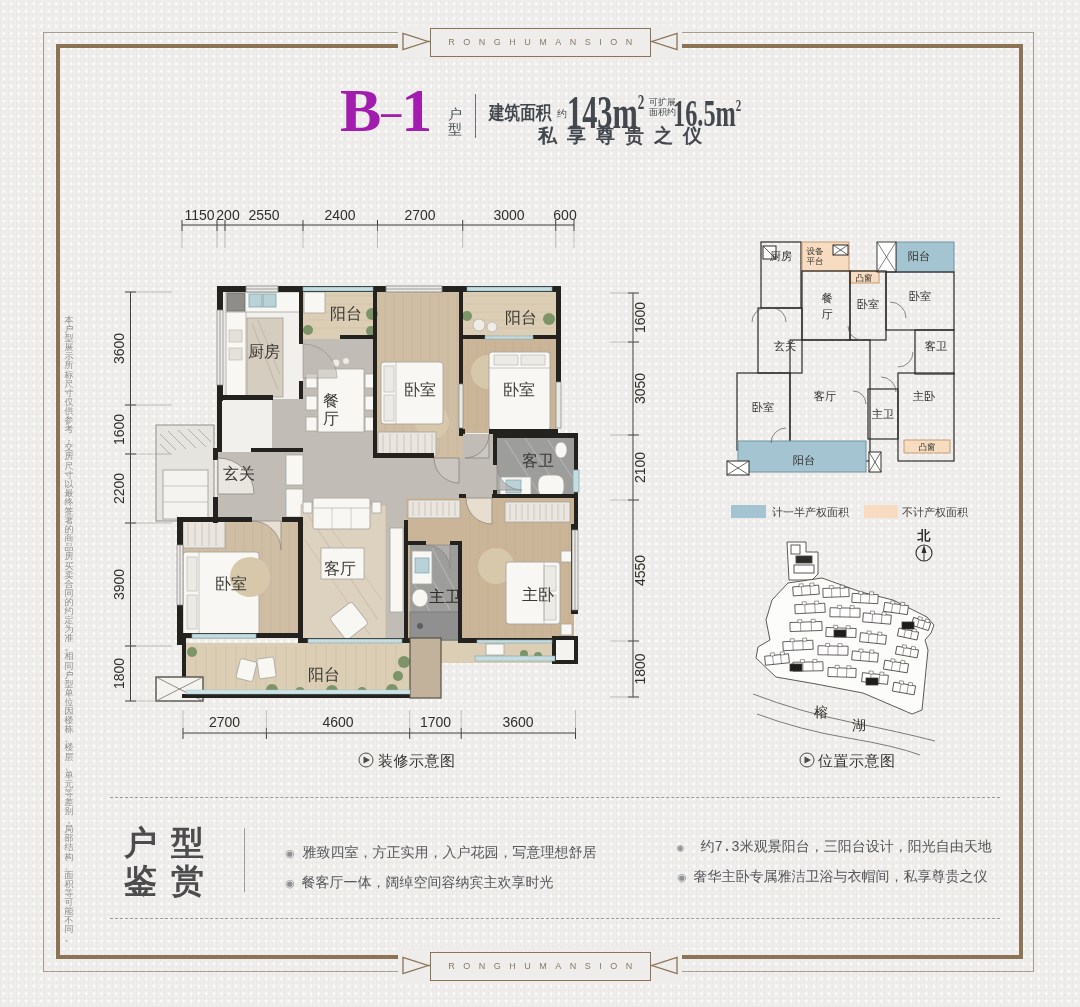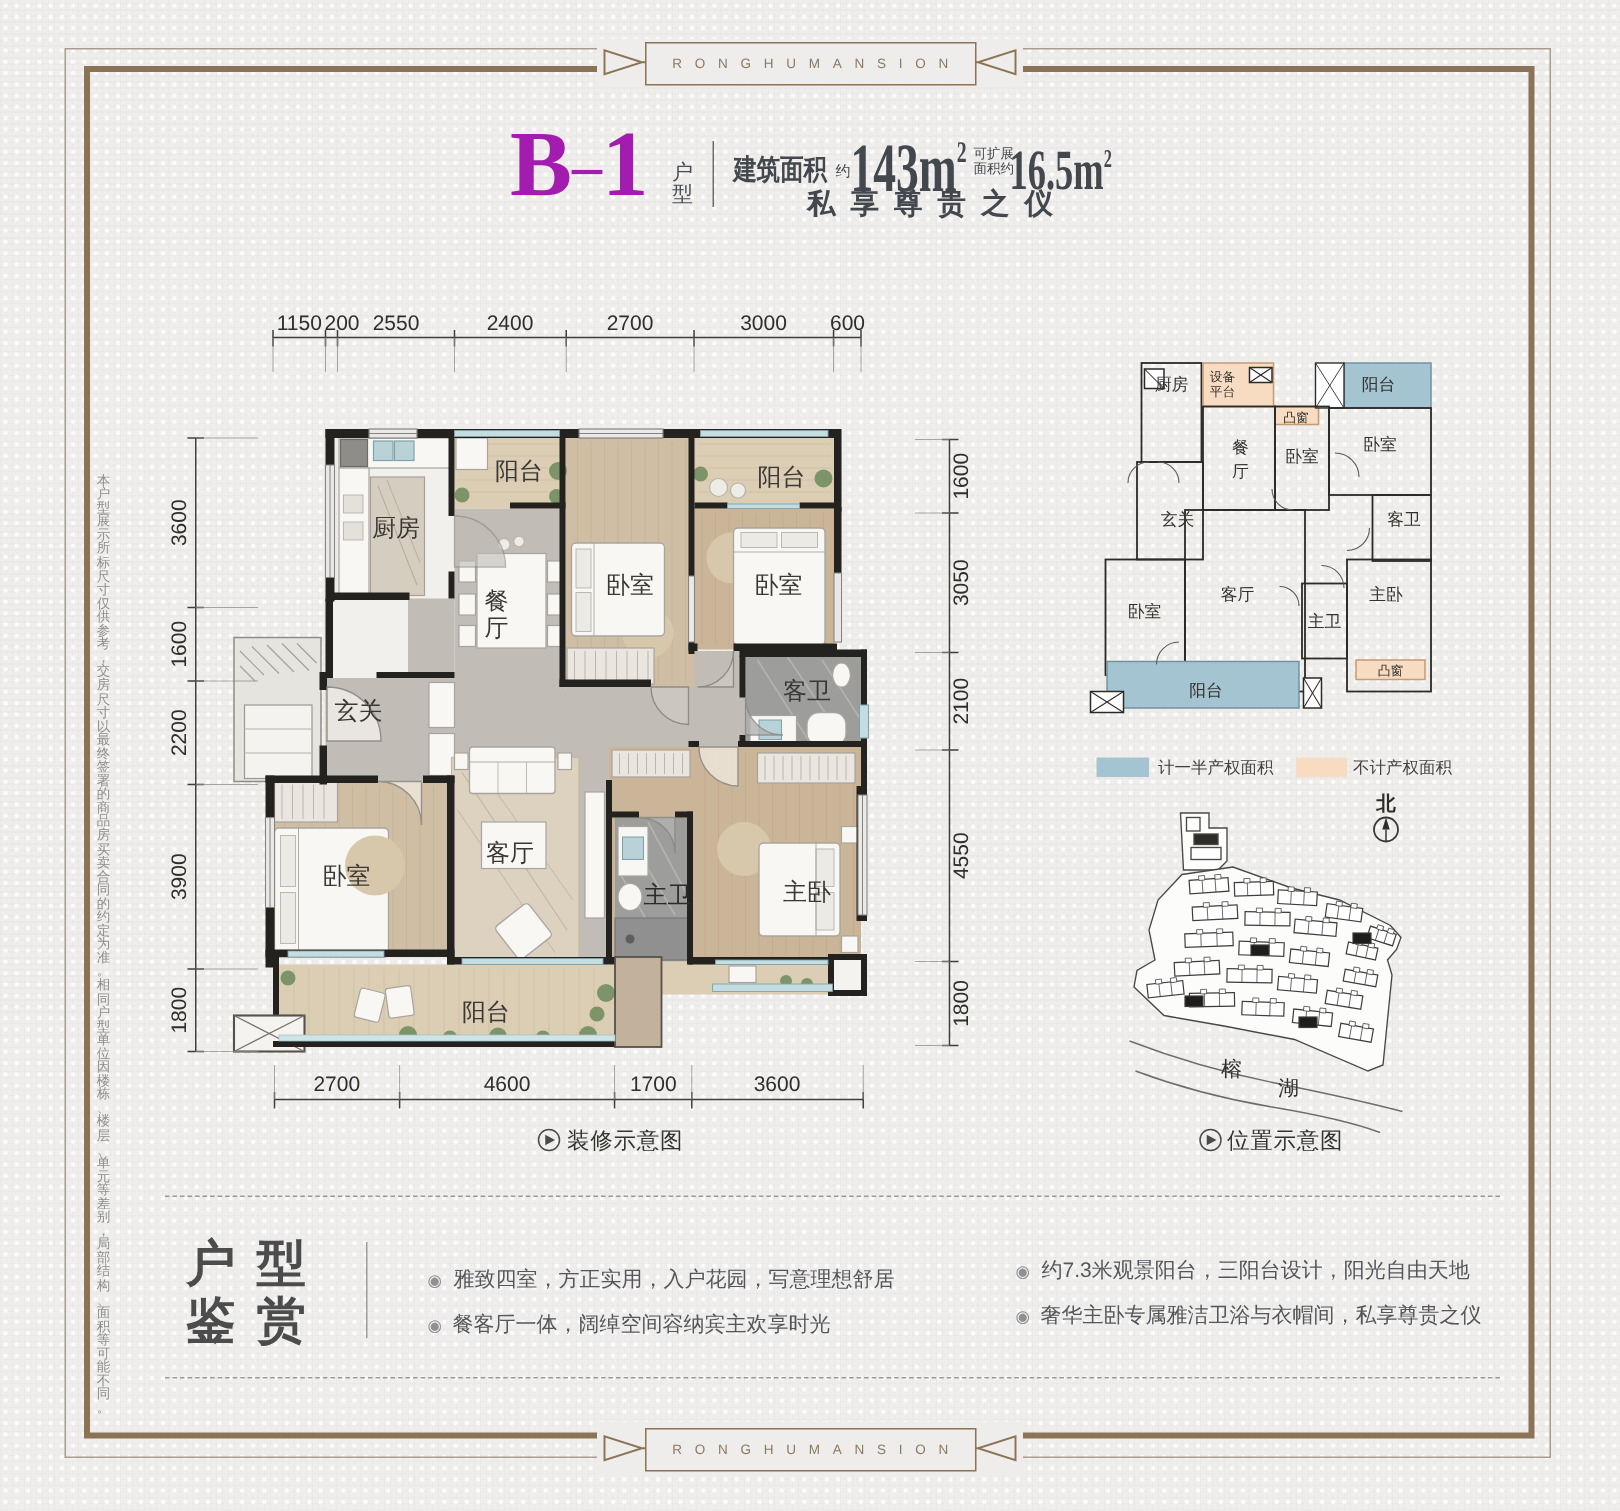--- a/index.html
+++ b/index.html
@@ -852,15 +852,15 @@
 <div class="abs" style="left:110px;top:918px;width:890px;border-top:1px dashed #9a9a98;"></div>
 
 <div class="abs" style="left:124px;top:824px;width:120px;font-family:'Liberation Serif',serif;font-size:33px;font-weight:bold;color:#4c4c4c;letter-spacing:14px;line-height:38px;">户型<br>鉴赏</div>
 
 <div class="abs" style="left:244px;top:828px;width:1px;height:64px;background:#9a9a98;"></div>
 
 <div class="abs" style="left:285px;top:844px;font-size:14px;color:#55565a;"><span style="color:#8f9094;font-size:11px;">◉</span>&nbsp; 雅致四室，方正实用，入户花园，写意理想舒居</div>
 
 <div class="abs" style="left:285px;top:874px;font-size:14px;color:#55565a;font-family:Liberation Serif, serif;"><span style="color:#8f9094;font-size:11px;">◉</span>&nbsp; 餐客厅一体，阔绰空间容纳宾主欢享时光</div>
 
-<div class="abs" style="left:677px;top:838px;font-size:14px;color:#55565a;"><span style="color:#8f9094;font-size:11px;">◉</span>&nbsp; 约7.3米观景阳台，三阳台设计，阳光自由天地</div>
+<div class="abs" style="left:677px;top:838px;font-size:14px;color:#55565a;font-family:Liberation Mono, monospace;"><span style="color:#8f9094;font-size:11px;">◉</span>&nbsp; 约7.3米观景阳台，三阳台设计，阳光自由天地</div>
 
 <div class="abs" style="left:677px;top:868px;font-size:14px;color:#55565a;font-family:Liberation Serif, serif;"><span style="color:#8f9094;font-size:11px;">◉</span>&nbsp; 奢华主卧专属雅洁卫浴与衣帽间，私享尊贵之仪</div>
 
 </body></html>

